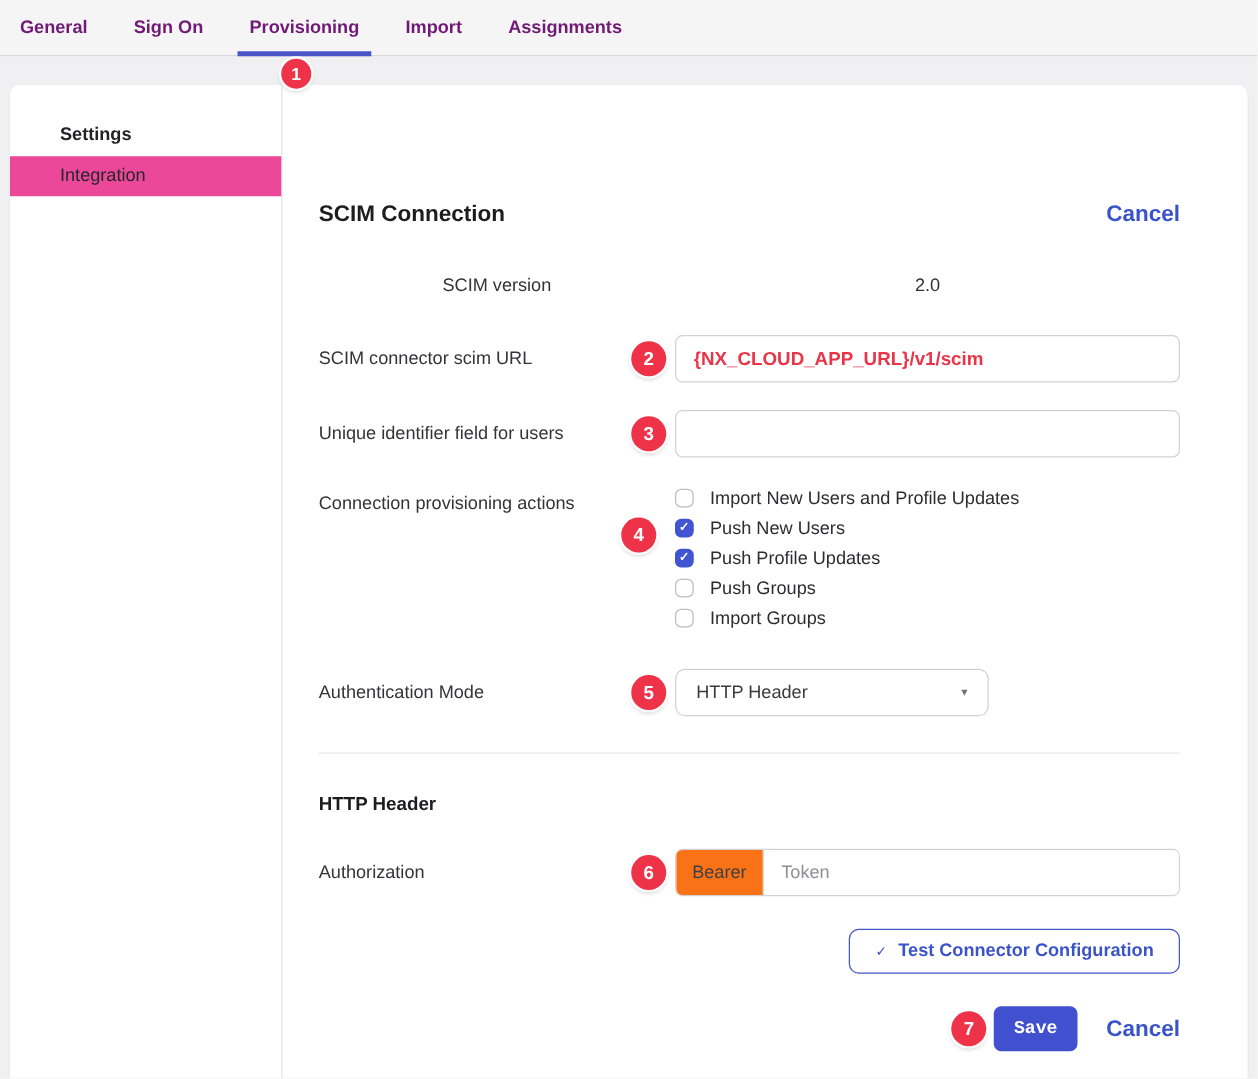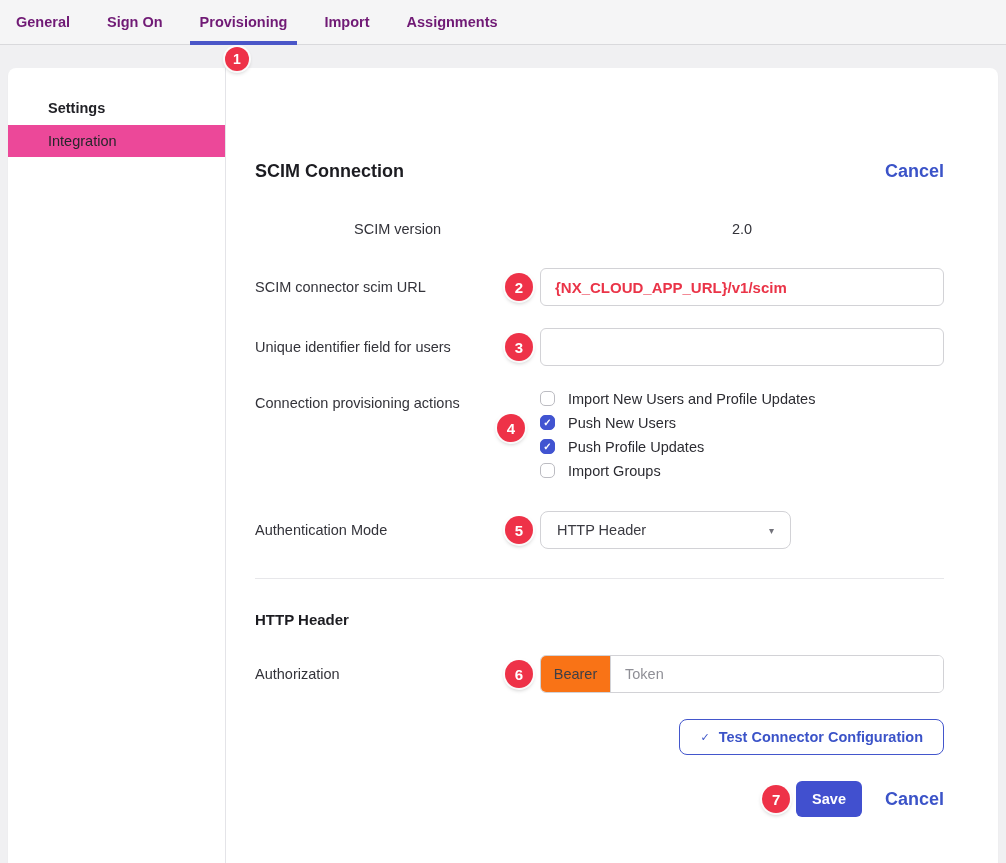--- a/index.html
+++ b/index.html
@@ -227,21 +227,21 @@
   .save-btn {
     height:36px;
     min-width:61px;
     padding:0 16px;
     background:#4150cf;
     border:none;
     border-radius:6px;
     color:#fff;
     font-weight:700;
     font-size:14.5px;
-    font-family:Liberation Sans, sans-serif;
+    font-family:Liberation Mono, monospace;
     cursor:pointer;
   }
   .save-row .link { margin-left:23px; }
 </style>
 </head>
 <body>
 
 <div class="tabbar">
   <div class="tab">General</div>
   <div class="tab">Sign On</div>
@@ -304,20 +304,24 @@
     <span class="cb-label">Push New Users</span>
   </div>
 
   <div class="cb-row">
     <span class="cb checked">
               <span class="check">✓</span>
             </span>
     <span class="cb-label">Push Profile Updates</span>
   </div>
 
+  <div class="cb-row">
+    <span class="cb"></span>
+    <span class="cb-label">Push Groups</span>
+  </div>
 
   <div class="cb-row">
     <span class="cb"></span>
     <span class="cb-label">Import Groups</span>
   </div>
 </div>
     </div>
 
     <div class="form-row row-auth">
       <div class="form-label">Authentication Mode</div>

